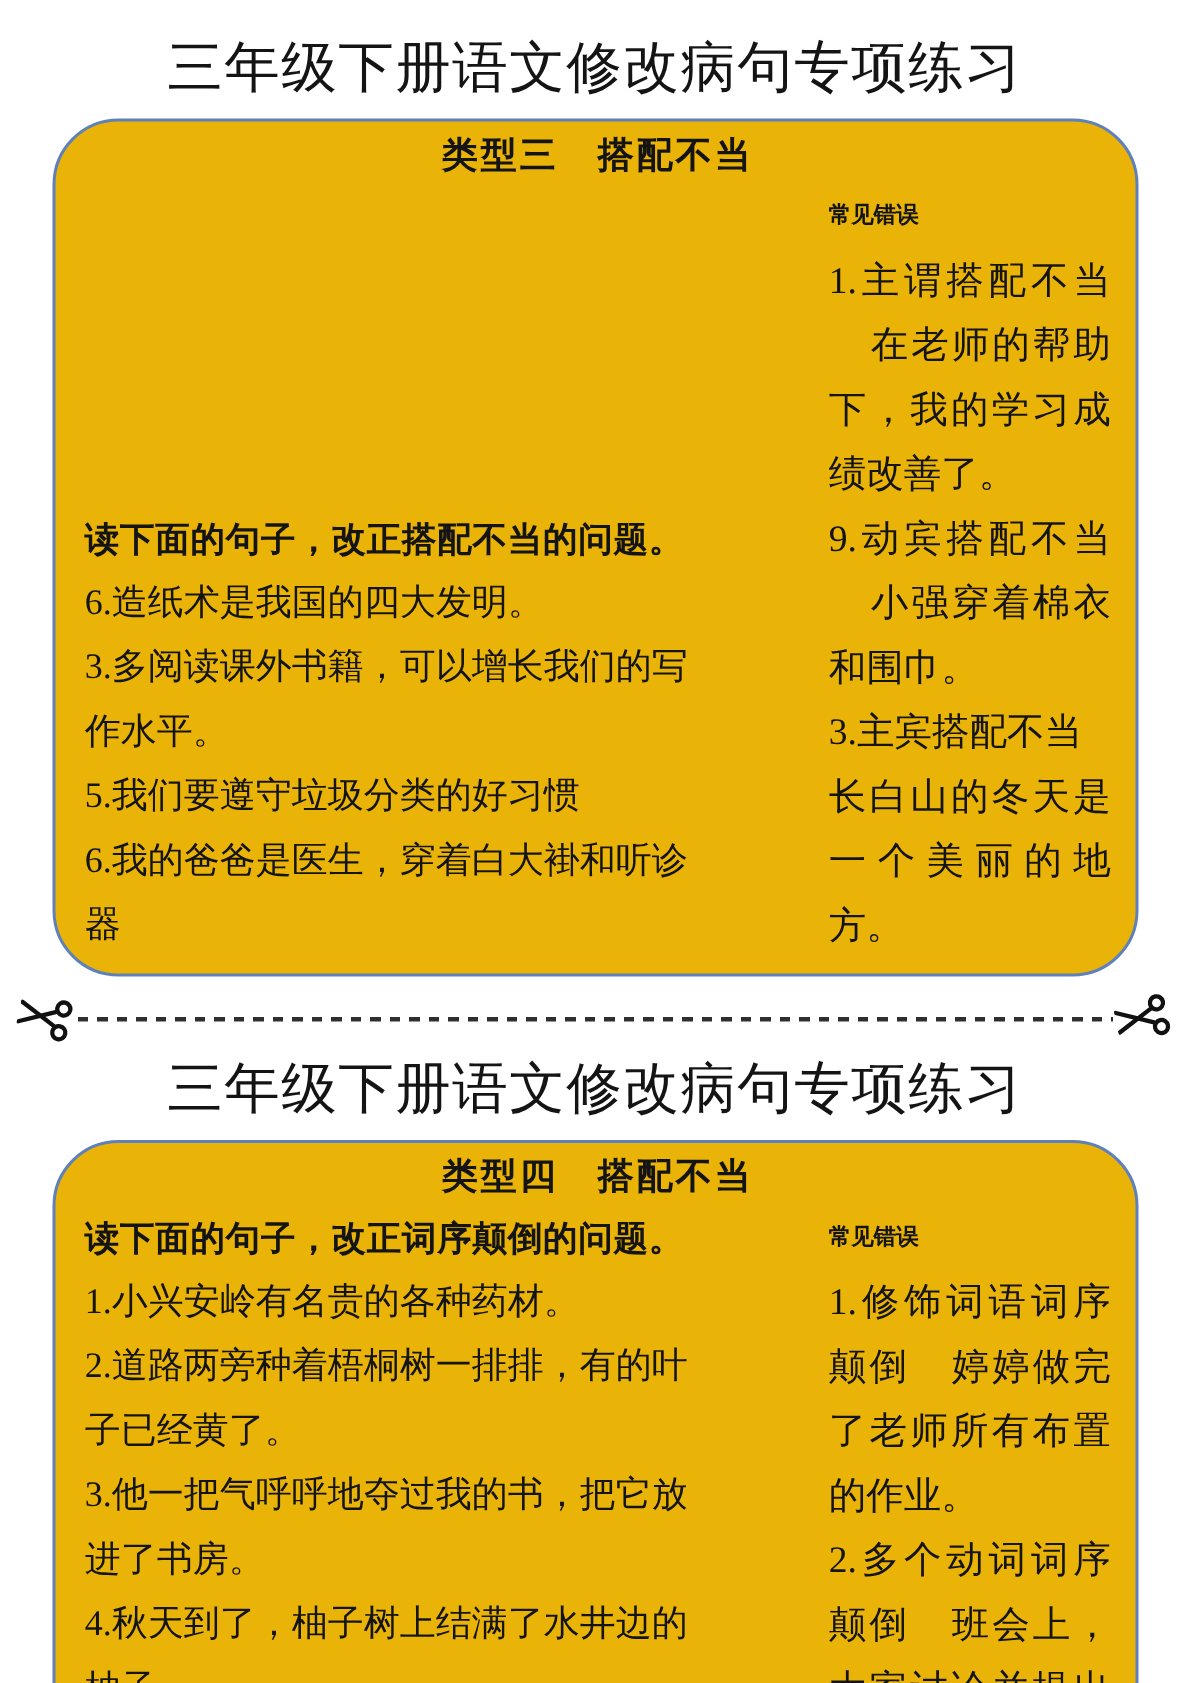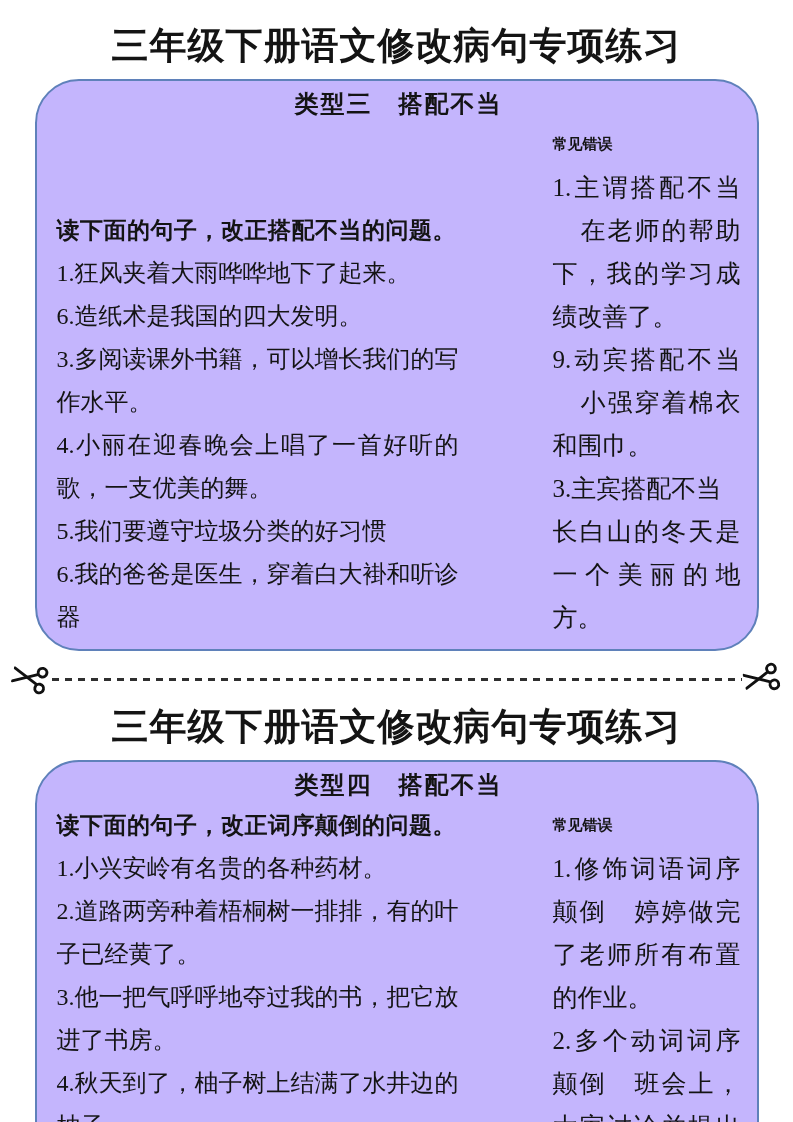--- a/index.html
+++ b/index.html
@@ -4,28 +4,28 @@
 <style>
   html,body { margin:0; padding:0; background:#ffffff; }
   body {
     width:793px; height:1122px; overflow:hidden;
     font-family:"Liberation Serif","DejaVu Serif",serif;
     color:#141414;
   }
   .page { width:793px; height:1122px; box-sizing:border-box; padding-top:22px; }
 
   .doc-title {
-    text-align:center; font-size:37px; font-weight:bold;
+    text-align:center; font-size:37px; font-weight:normal;
     letter-spacing:1px; line-height:48px; margin:0 0 9px 0;
   }
 
   .box {
     width:724px; margin:0 auto; box-sizing:border-box;
     border:2px solid #5f81ba; border-radius:44px;
-    padding:6px 16px 10px 20px; background:#c4b5fd;
+    padding:6px 16px 10px 20px; background:#eab308;
   }
   .box-subtitle {
     text-align:center; font-weight:bold; font-size:24px;
     letter-spacing:2px; line-height:34px; margin:0 0 2px 0;
   }
 
   .columns { display:flex; align-items:flex-end;gap:36px; }
   .col-left  { width:402px; box-sizing:border-box; }
   .col-divider {
     width:2px; margin:2px 0 2px 8px;
@@ -64,24 +64,22 @@
 
 <div class="page">
 
   <h1 class="doc-title">三年级下册语文修改病句专项练习</h1>
 
   <div class="box">
     <div class="box-subtitle">类型三　搭配不当</div>
     <div class="columns">
       <div class="col-left">
         <p class="instruction">读下面的句子，改正搭配不当的问题。</p>
-        <p class="sentence">1.狂风夹着大雨哗哗地下了起来。</p>
         <p class="sentence">6.造纸术是我国的四大发明。</p>
         <p class="sentence">3.多阅读课外书籍，可以增长我们的写作水平。</p>
-        <p class="sentence">4.小丽在迎春晚会上唱了一首好听的歌，一支优美的舞。</p>
         <p class="sentence">5.我们要遵守垃圾分类的好习惯</p>
         <p class="sentence">6.我的爸爸是医生，穿着白大褂和听诊器</p>
       </div>
       <div class="col-divider"></div>
       <div class="col-right">
         <p class="err-header">常见错误</p>
         <p class="err-item"><span class="err-label">1.主谓搭配不当</span><span class="err-gap"></span><span class="err-text">在老师的帮助下，我的学习成绩改善了。</span></p>
         <p class="err-item"><span class="err-label">9.动宾搭配不当</span><span class="err-gap"></span><span class="err-text">小强穿着棉衣和围巾。</span></p>
         <p class="err-item"><span class="err-label">3.主宾搭配不当</span><span class="err-text break">长白山的冬天是一个美丽的地方。</span></p>
       </div>

